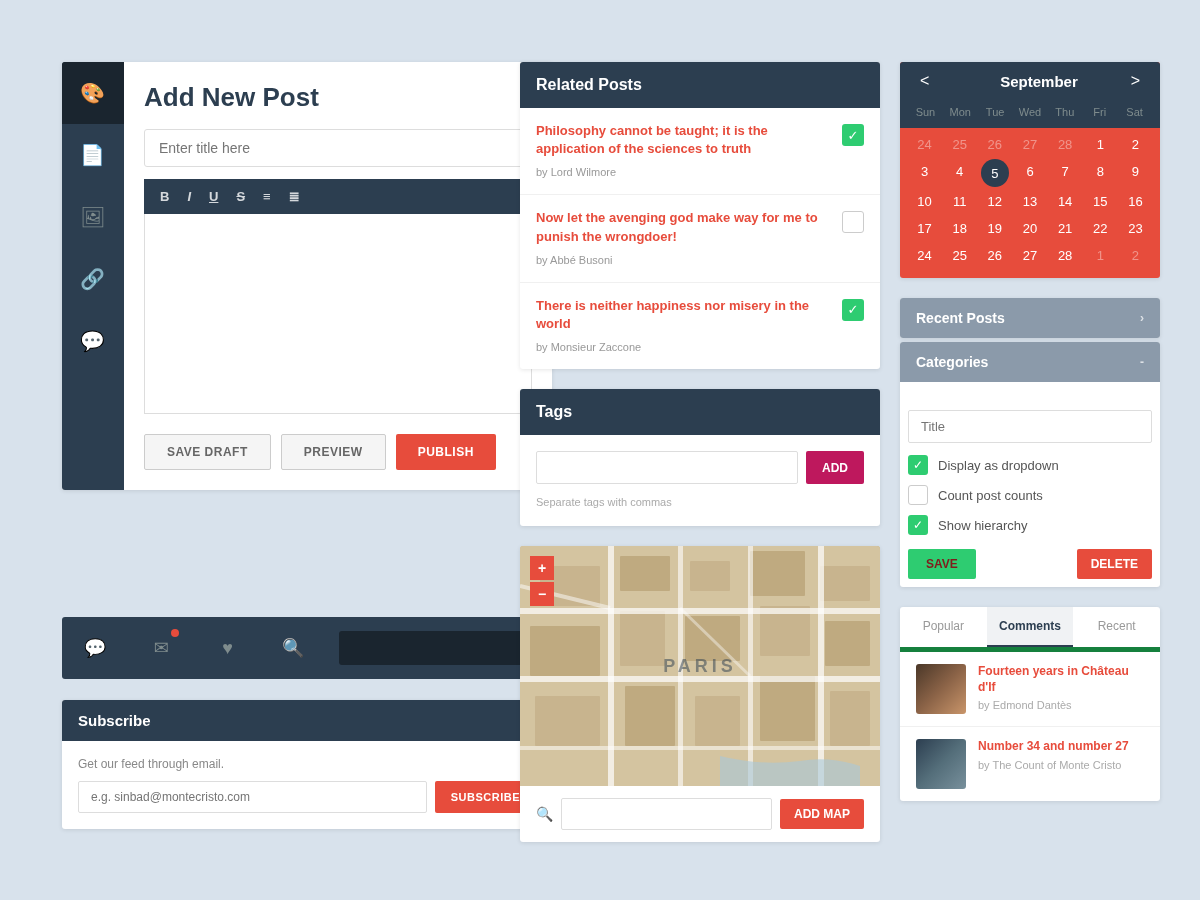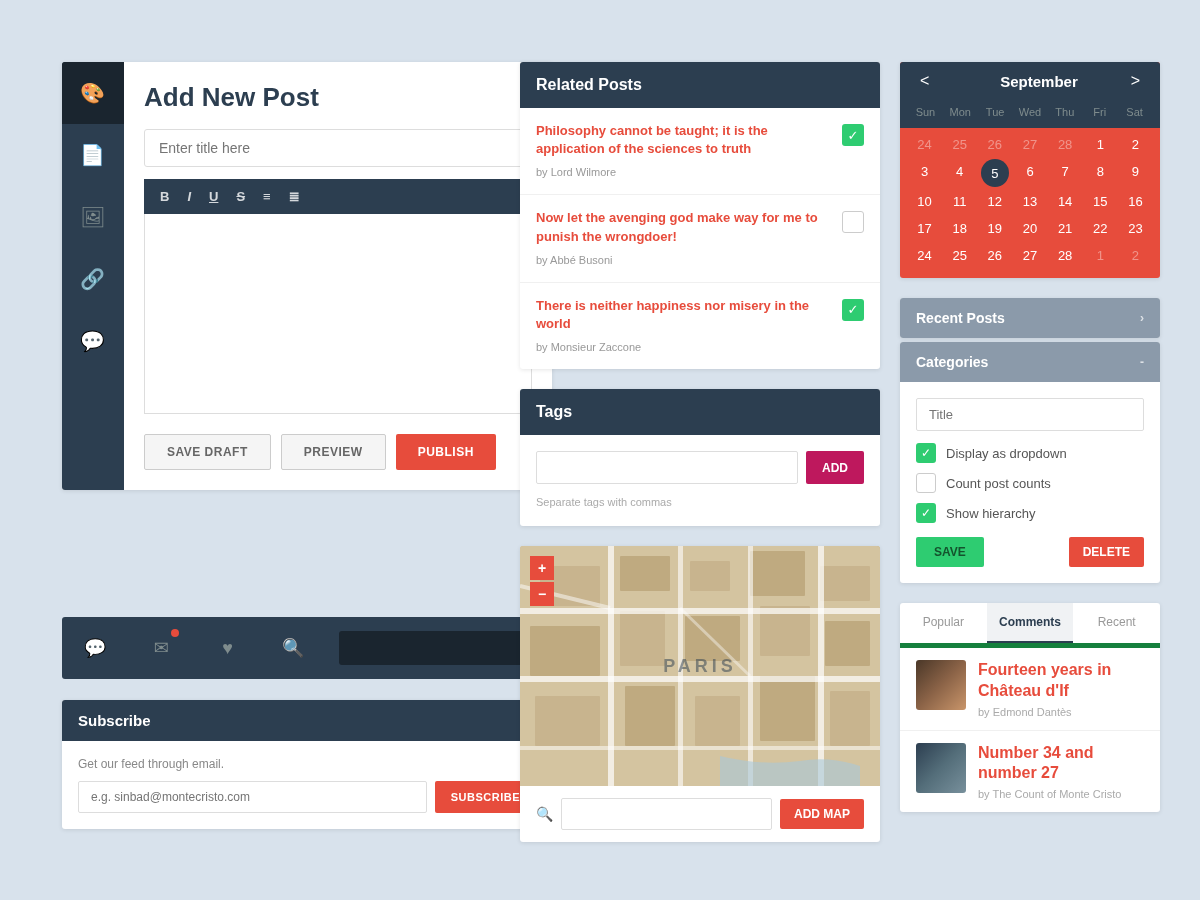--- a/index.html
+++ b/index.html
@@ -538,21 +538,22 @@
       background: #8b9aaa;
     }
 
     .widget-arrow {
       font-size: 12px;
       color: rgba(255,255,255,0.7);
     }
 
     
     .categories-body {
-      padding: 16px;
+      padding: 8px;
+      margin-top: 20px;
     }
 
     .cat-title-input {
       width: 100%;
       padding: 8px 12px;
       border: 1px solid #ddd;
       border-radius: 2px;
       font-size: 13px;
       color: #aaa;
       outline: none;
@@ -594,21 +595,21 @@
 
     .cat-actions {
       display: flex;
       justify-content: space-between;
       margin-top: 14px;
     }
 
     .btn-save {
       padding: 8px 18px;
       background: #2ecc71;
-      color: #14532d;
+      color: #7f1d1d;
       border: none;
       border-radius: 2px;
       font-size: 12px;
       font-weight: bold;
       cursor: pointer;
     }
 
     .btn-delete {
       padding: 8px 14px;
       background: #e74c3c;
@@ -674,21 +675,21 @@
       background: linear-gradient(135deg, #4a3728, #8b6347, #c9956a);
     }
 
     .thumb-img2 {
       width: 100%;
       height: 100%;
       background: linear-gradient(135deg, #2c3e50, #546e7a, #78909c);
     }
 
     .post-info .post-title-link {
-      font-size: 16px;
+      font-size: 12px;
       line-height: 1.3;
     }
 
     .post-info .post-author {
       font-size: 11px;
       color: #aaa;
       margin-top: 3px;
     }
 
     

